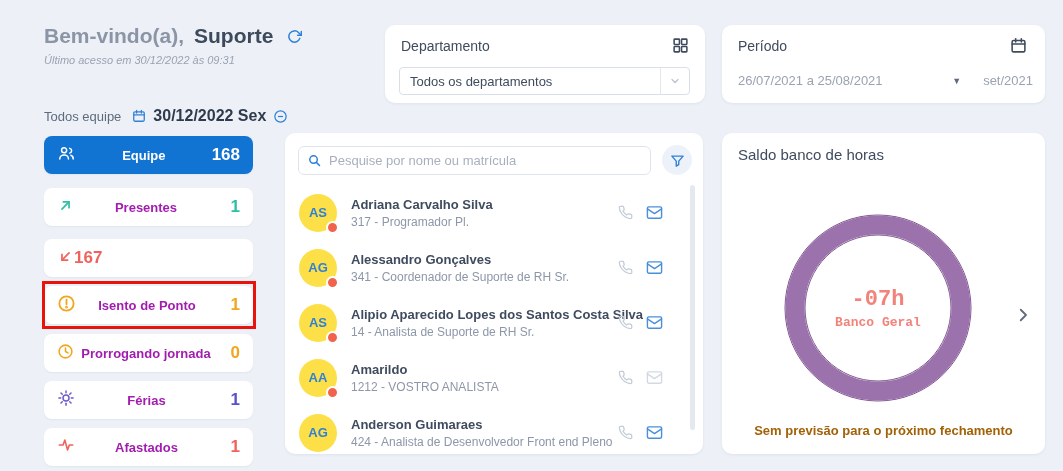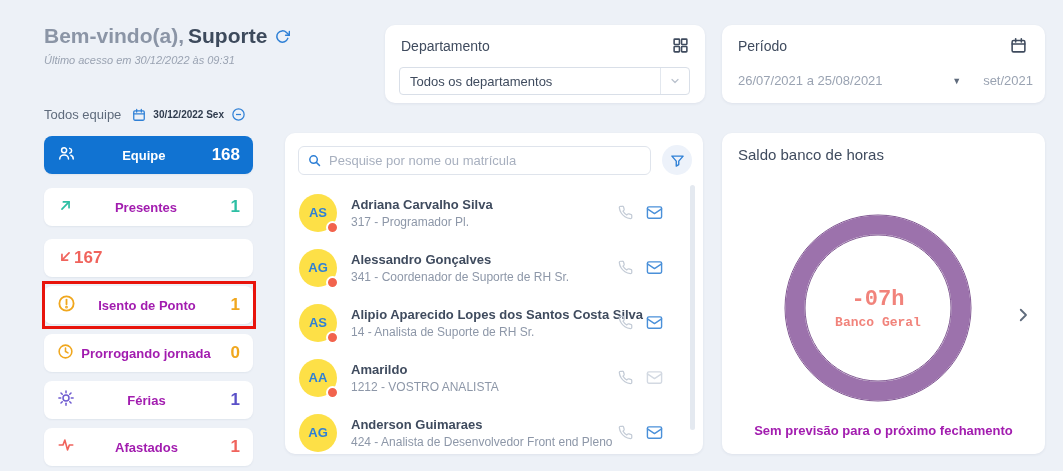--- a/index.html
+++ b/index.html
@@ -7,30 +7,30 @@
   body {
     font-family:"Liberation Sans","DejaVu Sans",sans-serif;
     background:#edf1f7; position:relative; overflow:hidden;
     color:#3d4a5c;
   }
   .card { position:absolute; background:#fff; border-radius:10px;
           box-shadow:0 1px 3px rgba(25,45,80,.07); }
 
   
   .welcome { position:absolute; left:44px; top:24px; }
-  .welcome h1 { font-size:21px; font-weight:700; display:flex; align-items:center; gap:4px; }
+  .welcome h1 { font-size:21px; font-weight:700; display:flex; align-items:center; gap:10px; }
   .welcome .greet { color:#8b95a6; font-weight:600; }
   .welcome .user  { color:#3d4a5c; font-weight:700; }
   .refresh-btn { cursor:pointer; display:inline-flex; margin-left:4px; }
   .last-access { margin-top:6px; font-size:11px; font-style:italic; color:#9aa3b2; }
 
   
   .team-row { position:absolute; left:44px; top:107px; display:flex; align-items:center;
               gap:7px; font-size:13px; color:#5f6b7c; }
-  .team-row b { color:#2f3b4d; font-size:10px; }
+  .team-row b { color:#2f3b4d; font-size:16px; }
 
   
   .side-item { position:absolute; left:44px; width:209px; height:38px;
                background:#fff; border-radius:8px; box-shadow:0 1px 2px rgba(25,45,80,.06);
                display:flex; align-items:center; padding:0 13px; cursor:pointer; }
   .side-item .lbl { flex:1; text-align:center; font-size:13px; font-weight:600; color:#a21caf; }
   .side-item .cnt { font-size:17px; font-weight:700; min-width:22px; text-align:right; }
   .side-item.active { background:#1173d2; }
   .side-item.active .lbl, .side-item.active .cnt { color:#fff; }
   .cnt.teal{color:#2dbfa4;} .cnt.red{color:#f0635c;} .cnt.orange{color:#f0a71e;} .cnt.indigo{color:#5a50c8;}
@@ -85,21 +85,21 @@
   .saldo-card { left:722px; top:133px; width:323px; height:321px; }
   .saldo-title { position:absolute; left:16px; top:13px; font-size:15px; color:#3f4b5e; }
   .donut-wrap { position:absolute; left:56px; top:75px; width:200px; height:200px;font-family:Liberation Mono, monospace; }
   .donut-center { position:absolute; inset:0; display:flex; flex-direction:column;
                   align-items:center; justify-content:center; gap:3px; }
   .donut-value { font-size:22px; font-weight:700; color:#f1837b; }
   .donut-label { font-size:13px; font-weight:700; color:#f1837b; }
   .next-btn { position:absolute; right:8px; top:168px; width:28px; height:28px;
               display:flex; align-items:center; justify-content:center; cursor:pointer; }
   .saldo-footer { position:absolute; left:0; right:0; bottom:16px; text-align:center;
-                  font-size:13px; font-weight:700; color:#a21caf; }
+                  font-size:13px; font-weight:700; color:#a16207; }
 </style>
 </head>
 <body>
 
 <header class="welcome">
   <h1>
     <span class="greet">Bem-vindo(a),</span>
     <span class="user">Suporte</span>
     <span class="refresh-btn">
       <svg width="15" height="15" viewBox="0 0 24 24" fill="none" stroke="#2f80d6" stroke-width="2.4" stroke-linecap="round" stroke-linejoin="round">

